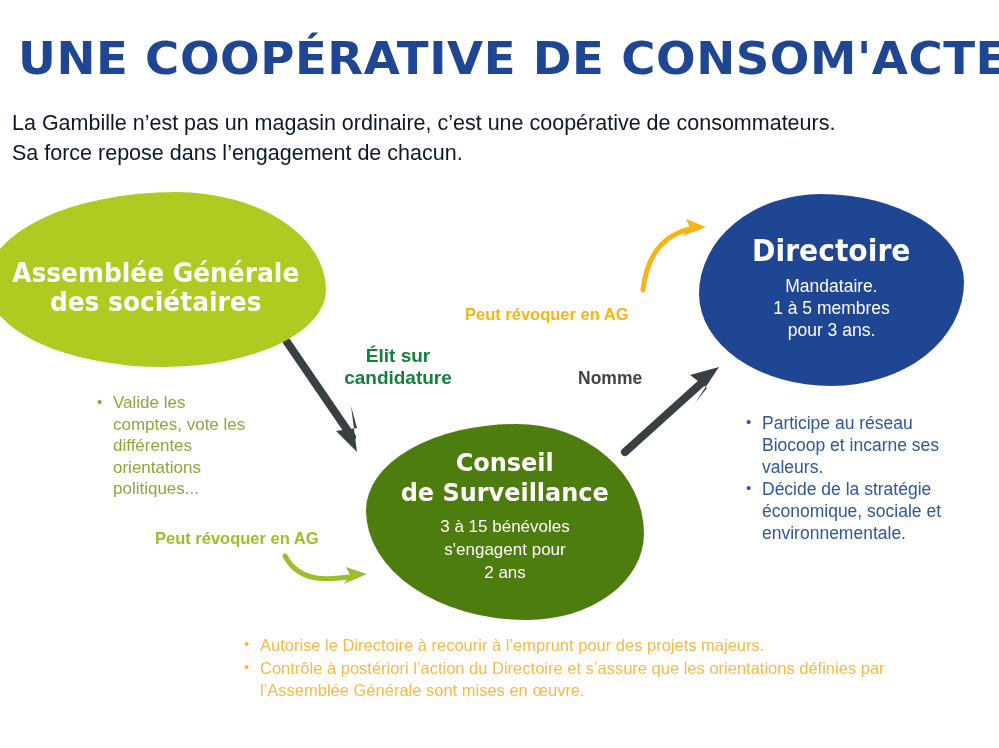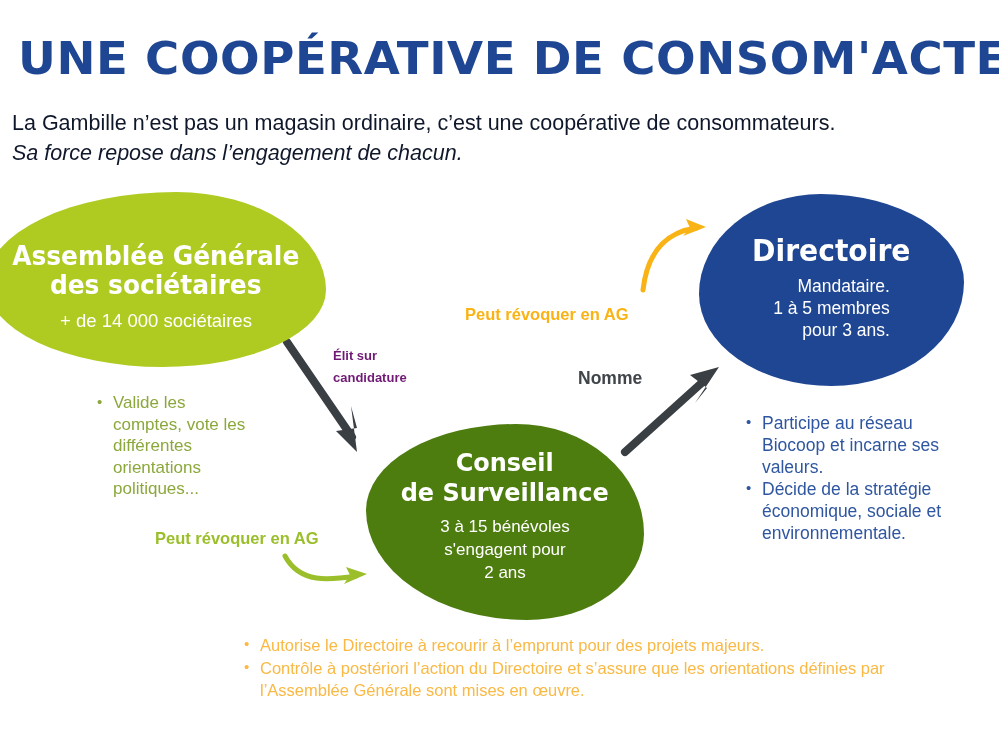--- a/index.html
+++ b/index.html
@@ -36,21 +36,21 @@
   .subtitle {
     position: absolute;
     left: 12px;
     top: 108px;
     width: 960px;
     font-family: "Liberation Sans", sans-serif;
     font-size: 21.5px;
     line-height: 30px;
     color: #0f172a;
   }
-  .subtitle .line2 { display: block; font-style: italic; }
+  .subtitle .line2 { display: block; }
 
   
   .blob {
     position: absolute;
     display: flex;
     flex-direction: column;
     align-items: center;
     justify-content: center;
     text-align: center;
     color: #ffffff;
@@ -121,21 +121,20 @@
   }
   #blob-dir .blob-heading {
     font-size: 30px;
     line-height: 33px;
     margin-top: -6px;
   }
   #blob-dir .blob-sub {
     font-size: 17.5px;
     line-height: 22px;
     margin-top: 8px;
-    text-align: right;
   }
 
   
   ul.bullets {
     position: absolute;
     margin: 0;
     padding: 0;
     list-style: none;
   }
   ul.bullets li {
@@ -178,24 +177,25 @@
 
   
   .conn-label {
     position: absolute;
     font-family: "Liberation Sans", sans-serif;
     font-weight: 700;
   }
   #label-elit {
     left: 333px;
     top: 345px;
-    font-size: 13px;
+    font-size: 19px;
     line-height: 22px;
-    color: #701a75;
+    color: #15803d;
     width: 130px;
+    text-align: center;
   }
   #label-nomme {
     left: 578px;
     top: 368px;
     font-size: 17.5px;
     color: #40454A;
   }
   #label-revoke-orange {
     left: 465px;
     top: 305px;
@@ -252,21 +252,20 @@
       <path d="M285,556 C300,584 330,580 356,576" stroke="#9BBF2A" stroke-width="5" stroke-linecap="round" fill="none"></path>
       <path d="M367,574 L346,567 L350,575 L344,584 Z" fill="#9BBF2A"></path>
     </g>
   </svg>
 
   <div class="blob" id="blob-ag">
     <div class="blob-heading">
       <div>Assemblée Générale</div>
       <div>des sociétaires</div>
     </div>
-    <div class="blob-sub">+ de 14 000 sociétaires</div>
   </div>
 
   <ul class="bullets" id="bullets-ag">
     <li>Valide les comptes, vote les différentes orientations politiques...</li>
   </ul>
 
   <div class="blob" id="blob-cs">
     <div class="blob-heading">
       <div>Conseil</div>
       <div>de Surveillance</div>

